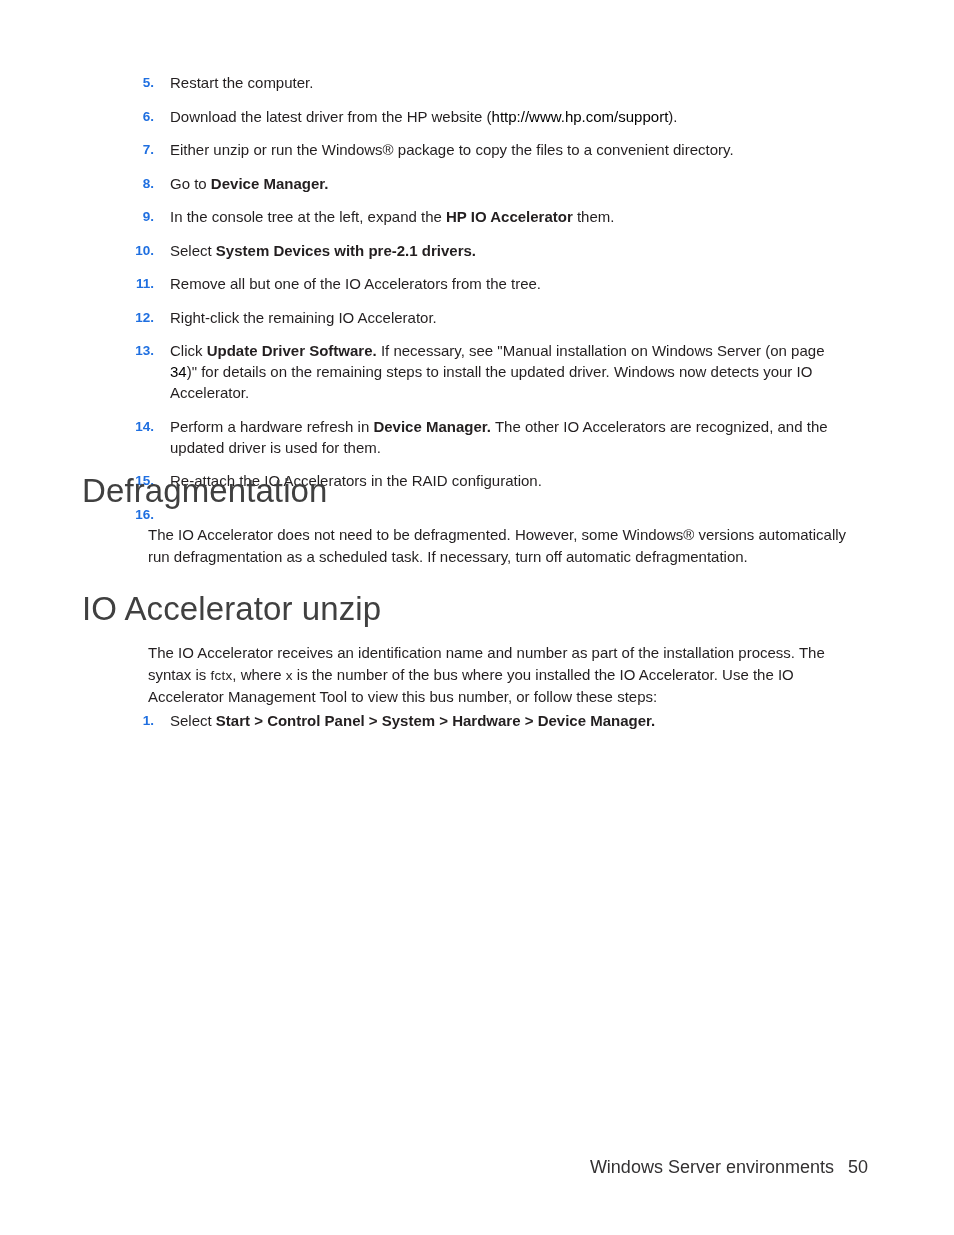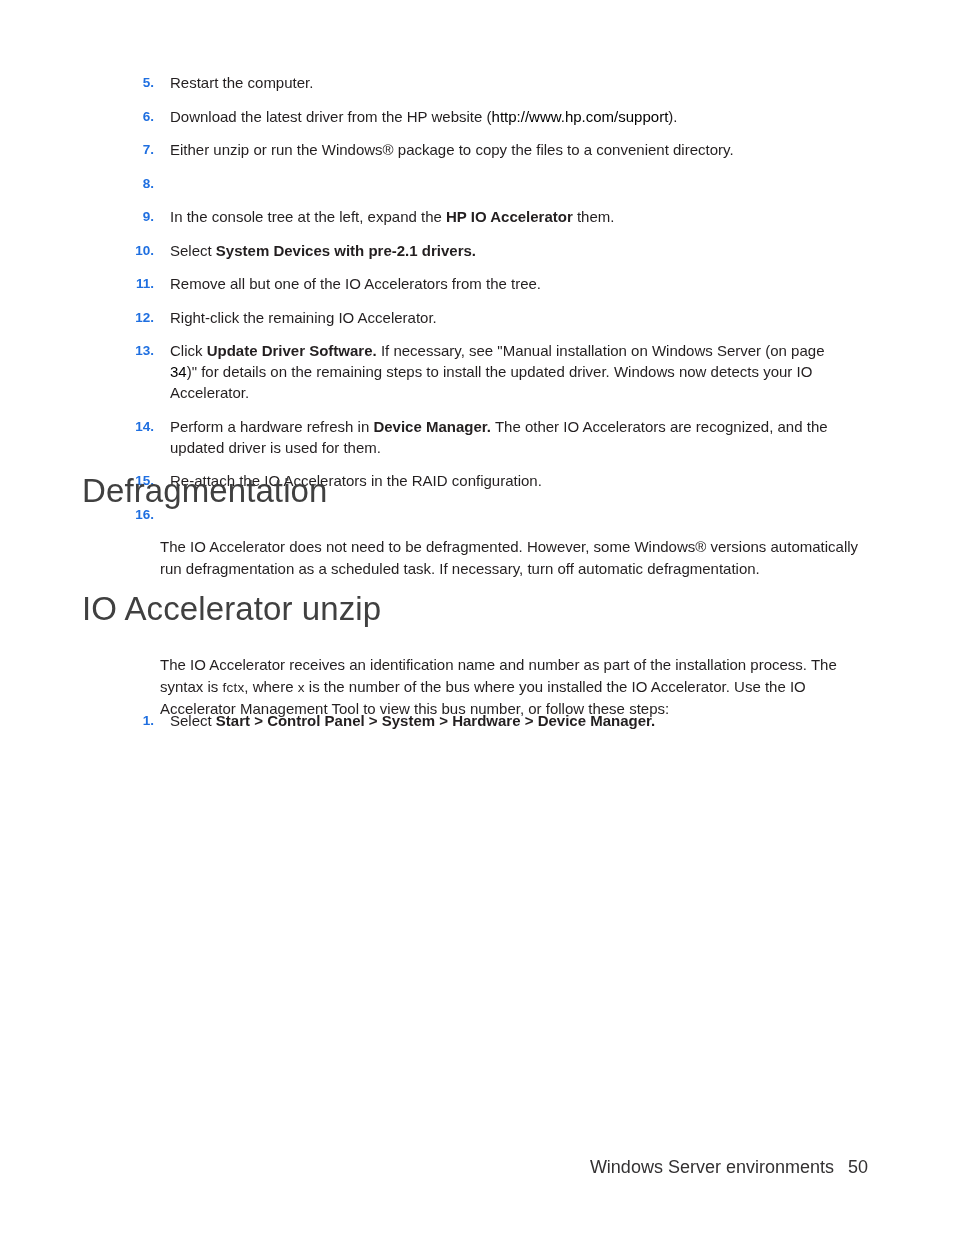--- a/index.html
+++ b/index.html
@@ -62,21 +62,21 @@
     letter-spacing: 0.1px;
   }
   .h1-defrag { top: 472px; }
   .h1-naming { top: 590px; }
 
   
   .body-p {
     position: absolute;
     left: 148px;
     width: 722px;
-    margin: 12px;
+    margin: 0;
     font-size: 15px;
     line-height: 21.5px;
     color: #231f20;
   }
   .p-defrag { top: 524px; }
   .p-naming { top: 642px; }
 
   
   b, .b { font-weight: bold; }
   .link {
@@ -114,20 +114,21 @@
       <li class="li">
         <div class="li-num">6.</div>
         <div class="li-body"><span>Download the latest driver from the HP website (</span><a class="link" href="#">http://www.hp.com/support</a><span>).</span></div>
       </li>
       <li class="li">
         <div class="li-num">7.</div>
         <div class="li-body"><span>Either unzip or run the Windows® package to copy the files to a convenient directory.</span></div>
       </li>
       <li class="li">
         <div class="li-num">8.</div>
+        <div class="li-body"><span>Go to </span><span class="b">Device Manager.</span></div>
       </li>
       <li class="li">
         <div class="li-num">9.</div>
         <div class="li-body"><span>In the console tree at the left, expand the </span><span class="b">HP IO Accelerator</span><span> them.</span></div>
       </li>
       <li class="li">
         <div class="li-num">10.</div>
         <div class="li-body"><span>Select </span><span class="b">System Devices with pre-2.1 drivers.</span></div>
       </li>
       <li class="li">

